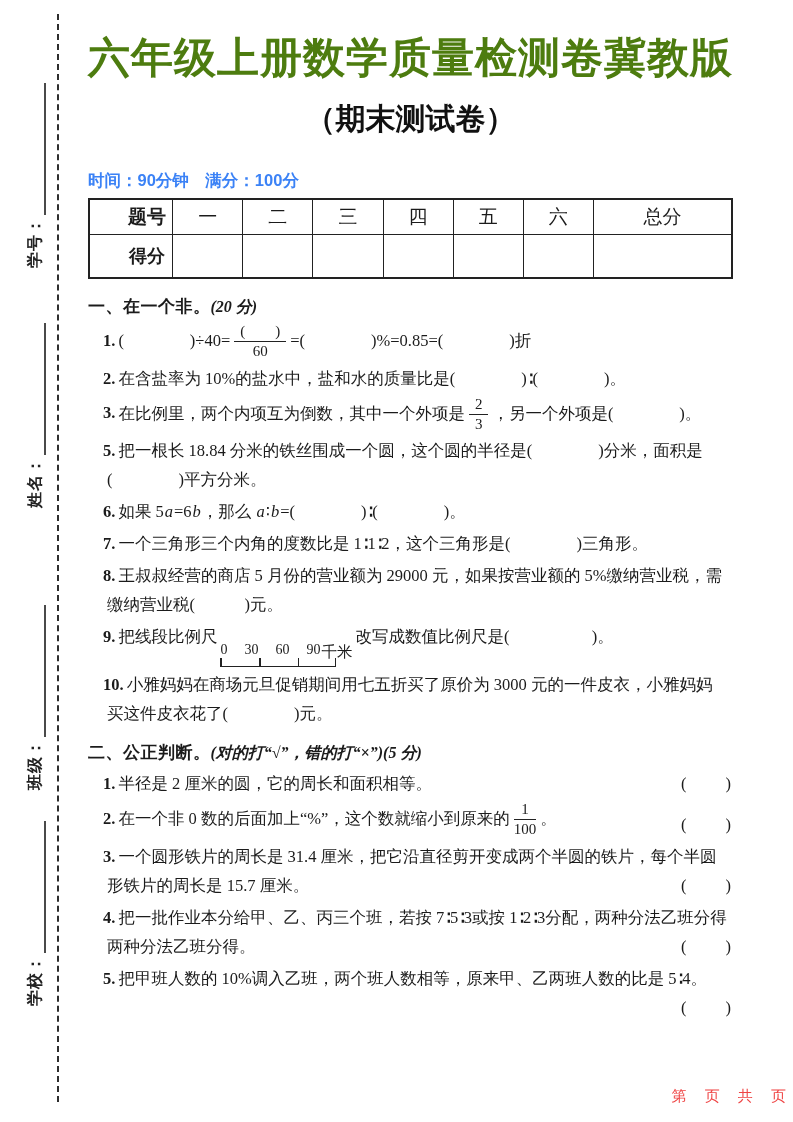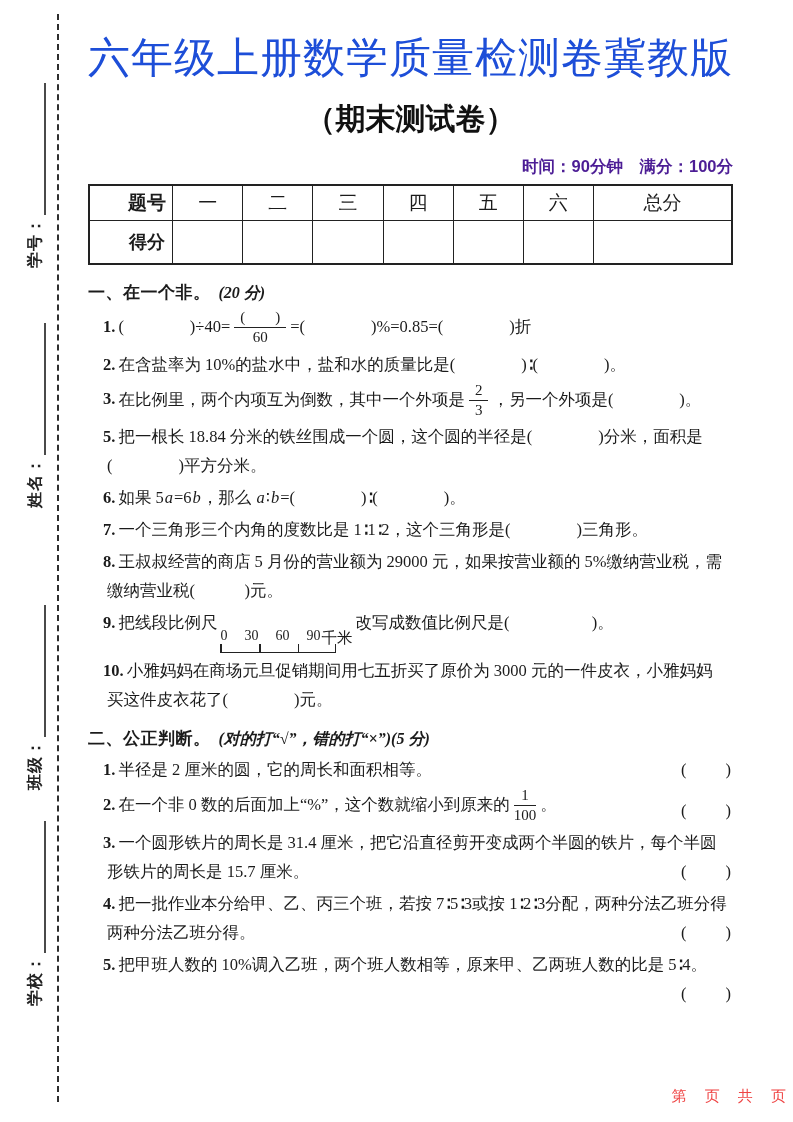--- a/index.html
+++ b/index.html
@@ -17,41 +17,41 @@
     font-size:16px; font-weight:600; color:#222; white-space:nowrap;
     display:flex; align-items:flex-end;
   }
   .mf-label { letter-spacing:1px; }
   .mf-line { display:inline-block; width:132px; border-bottom:2px solid #4a4a4a; height:14px; margin-left:2px; }
   .mf-0 { top:159px; } .mf-1 { top:399px; } .mf-2 { top:681px; } .mf-3 { top:897px; }
   
   .content { position:absolute; left:88px; top:0; width:645px; }
   .title {
     margin-top:30px; text-align:center; font-family:"Liberation Sans", sans-serif;
-    font-size:42px; font-weight:400; letter-spacing:1px; color:#1d4ed8;
+    font-size:42px; font-weight:700; letter-spacing:1px; color:#4d7c0f;
   }
   .subtitle {
     margin-top:13px; text-align:center; font-family:"Liberation Sans", sans-serif;
     font-size:30px; font-weight:800; color:#111;
   }
   .meta {
-    margin-top:16px; text-align:right; font-family:"Liberation Sans", sans-serif;
-    font-size:16.5px; font-weight:600; color:#4c1d95;
+    margin-top:30px; font-family:"Liberation Sans", sans-serif;
+    font-size:16.5px; font-weight:600; color:#3b82f6;
   }
   
   .score-table { width:100%; margin-top:6px; border-collapse:collapse; border:2.5px solid #222; }
   .score-table th, .score-table td { border:1.5px solid #222; text-align:center; font-weight:normal; }
   .score-table tr.hdr th { height:35px; font-size:19px; }
   .score-table tr.scr td { height:44px; font-size:18px; }
   .score-table .label-cell { font-family:"Liberation Sans", sans-serif; font-weight:700; font-size:18px; width:13%;padding-left:32px; }
   
   .sections { margin-top:16px; }
   .section-heading { margin-top:13px; margin-bottom:5px; font-size:17px; }
   .sh-main { font-family:"Liberation Sans", sans-serif; font-weight:800; letter-spacing:.5px; }
-  .sh-note { font-size:16px; font-weight:600; font-style:italic;margin-left:8px; }
+  .sh-note { font-size:16px; font-weight:600; font-style:italic; }
   .question { padding-left:15px; margin-top:3px; }
   .qline { position:relative; min-height:29px; line-height:29px; font-size:16.5px; }
   .qline.cont { padding-left:4px; }
   .qnum { font-weight:700; margin-right:3px; }
   .qvar { font-style:italic; padding:0 1px; }
   .frac { display:inline-block; vertical-align:middle; text-align:center; line-height:1.15; font-size:15px; margin:0 4px; }
   .fnum { display:block; padding:0 6px 1px; border-bottom:1.4px solid #222; }
   .fden { display:block; padding-top:1px; }
   .answer-paren { position:absolute; right:0; bottom:0; letter-spacing:2px; }
   

